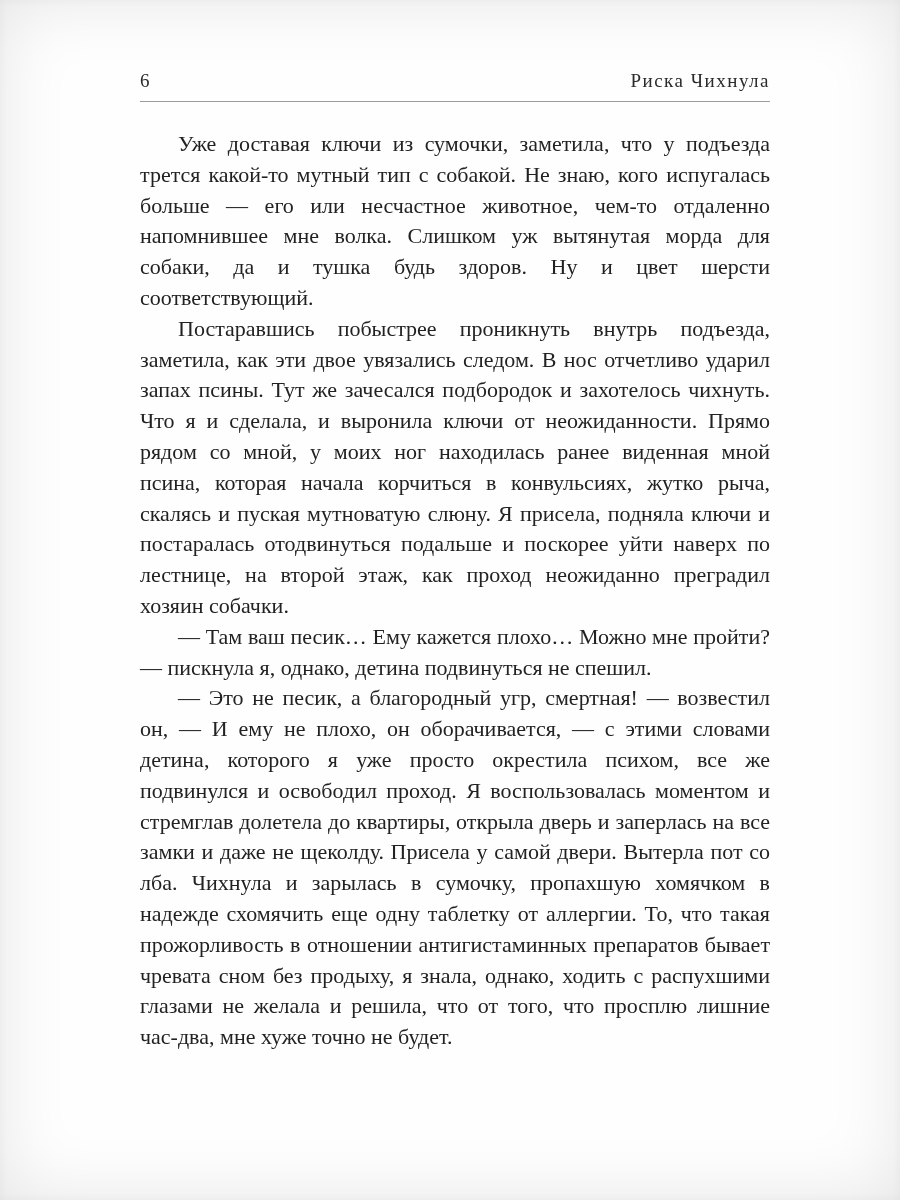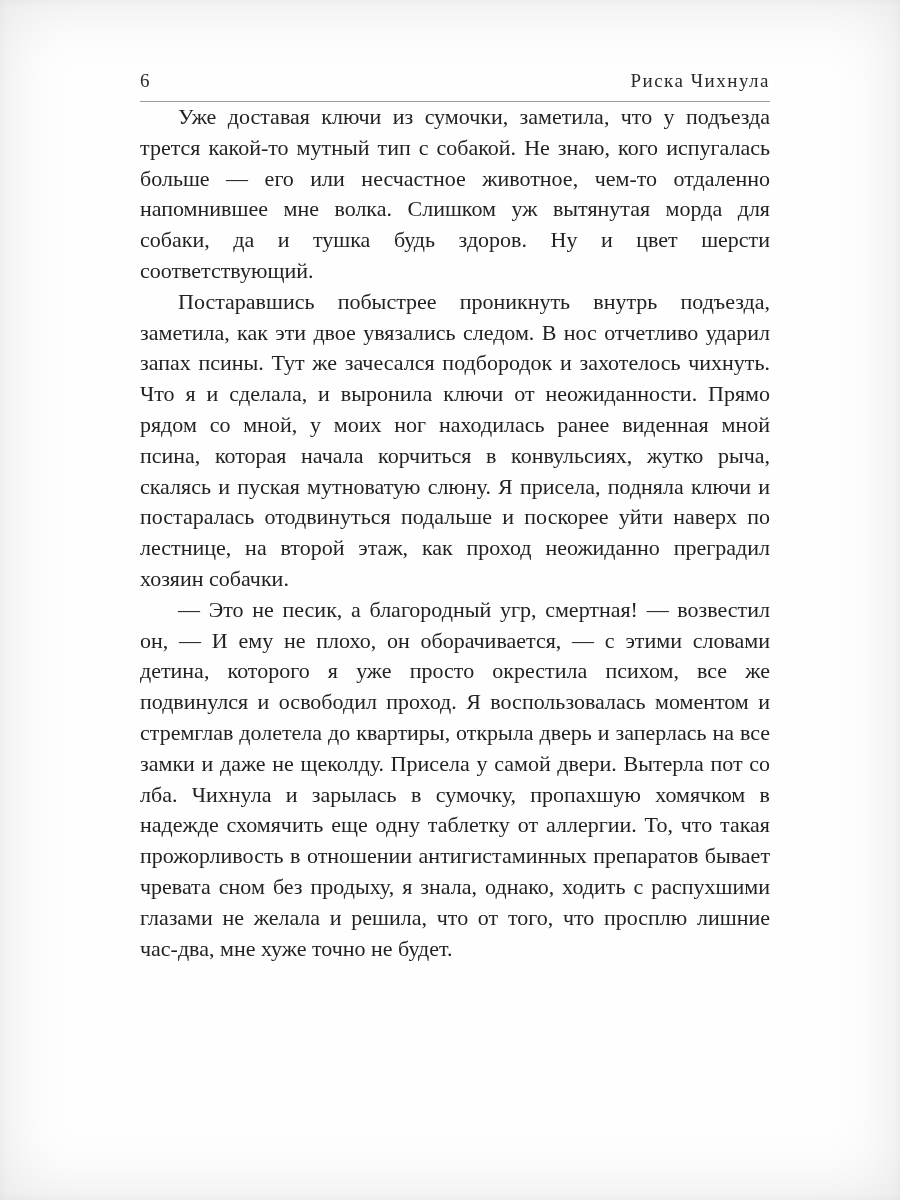--- a/index.html
+++ b/index.html
@@ -48,20 +48,21 @@
   }
   .running-header .author {
     letter-spacing: 1.5px;
   }
   .rule {
     height: 1px;
     background: #9c9c9c;
     margin-top: 9px;
   }
   .body-text {
+    margin-top: 27px;
     font-size: 22px;
     line-height: 30.8px;
     text-align: justify;
     color: #222222;
   }
   .body-text p {
     margin: 0;
     padding: 0;
     text-indent: 38px;
   }
@@ -76,17 +77,18 @@
     <header class="running-header">
       <span class="page-num">6</span>
       <span class="author">Риска Чихнула</span>
     </header>
 
     <div class="rule"></div>
 
     <main class="body-text">
       <p>Уже доставая ключи из сумочки, заметила, что у подъезда трется какой-то мутный тип с собакой. Не знаю, кого испугалась больше — его или несчастное животное, чем-то отдаленно напомнившее мне волка. Слишком уж вытянутая морда для собаки, да и тушка будь здоров. Ну и цвет шерсти соответствующий.</p>
       <p>Постаравшись побыстрее проникнуть внутрь подъезда, заметила, как эти двое увязались следом. В нос отчетливо ударил запах псины. Тут же зачесался подбородок и захотелось чихнуть. Что я и сделала, и выронила ключи от неожиданности. Прямо рядом со мной, у моих ног находилась ранее виденная мной псина, которая начала корчиться в конвульсиях, жутко рыча, скалясь и пуская мутноватую слюну. Я присела, подняла ключи и постаралась отодвинуться подальше и поскорее уйти наверх по лестнице, на второй этаж, как проход неожиданно преградил хозяин собачки.</p>
+      <p>— Там ваш песик… Ему кажется плохо… Можно мне пройти? — пискнула я, однако, детина подвинуться не спешил.</p>
       <p>— Это не песик, а благородный угр, смертная! — возвестил он, — И ему не плохо, он оборачивается, — с этими словами детина, которого я уже просто окрестила психом, все же подвинулся и освободил проход. Я воспользовалась моментом и стремглав долетела до квартиры, открыла дверь и заперлась на все замки и даже не щеколду. Присела у самой двери. Вытерла пот со лба. Чихнула и зарылась в сумочку, пропахшую хомячком в надежде схомячить еще одну таблетку от аллергии. То, что такая прожорливость в отношении антигистаминных препаратов бывает чревата сном без продыху, я знала, однако, ходить с распухшими глазами не желала и решила, что от того, что просплю лишние час-два, мне хуже точно не будет.</p>
     </main>
 
   </div>
 </div>
 
 </body></html>

